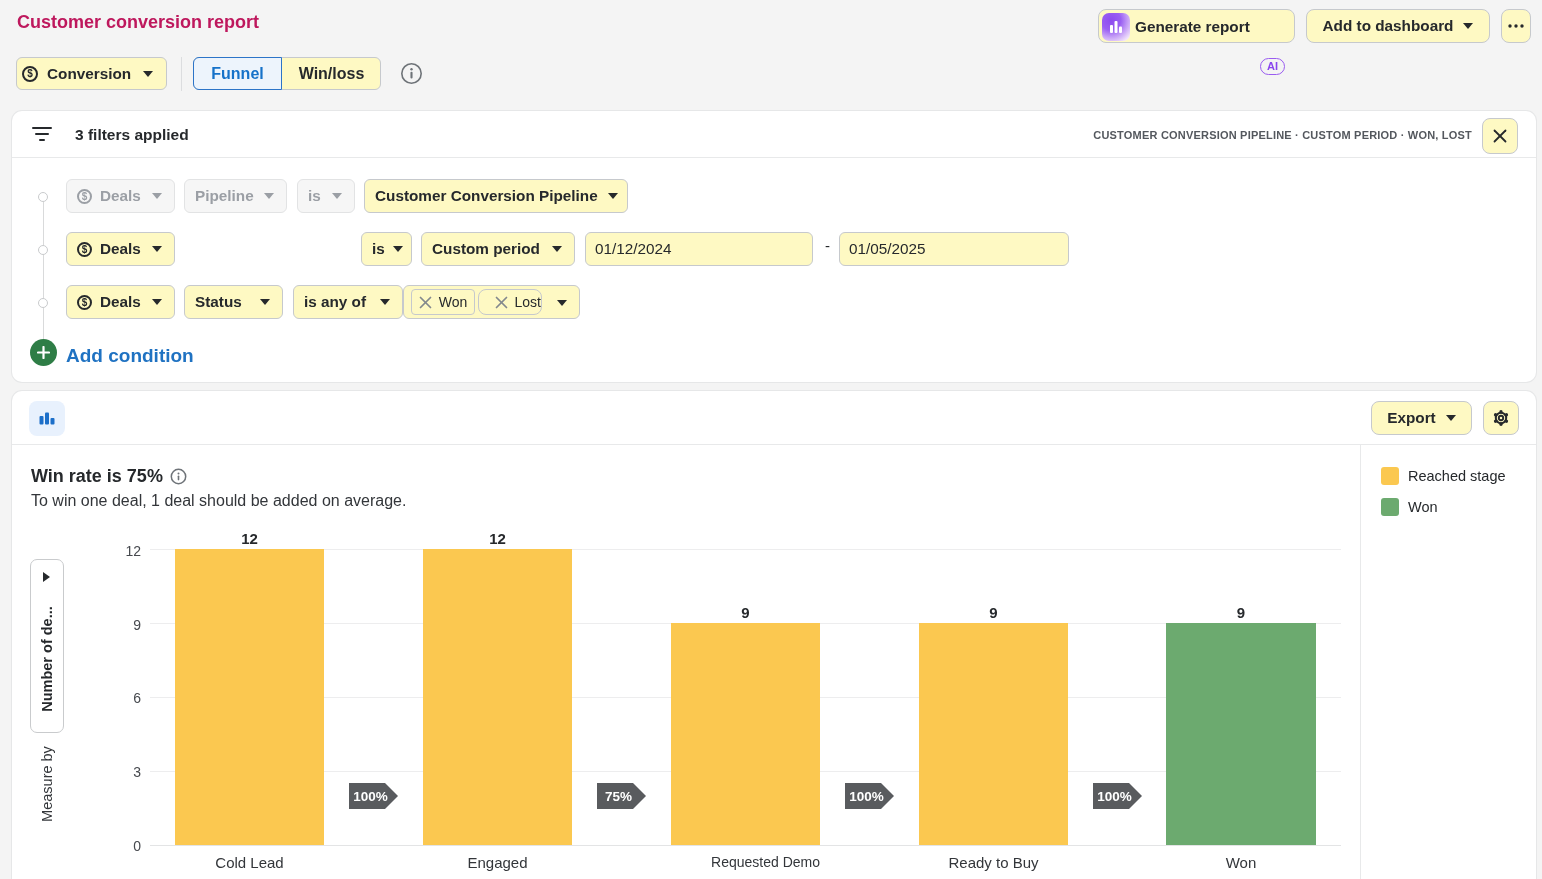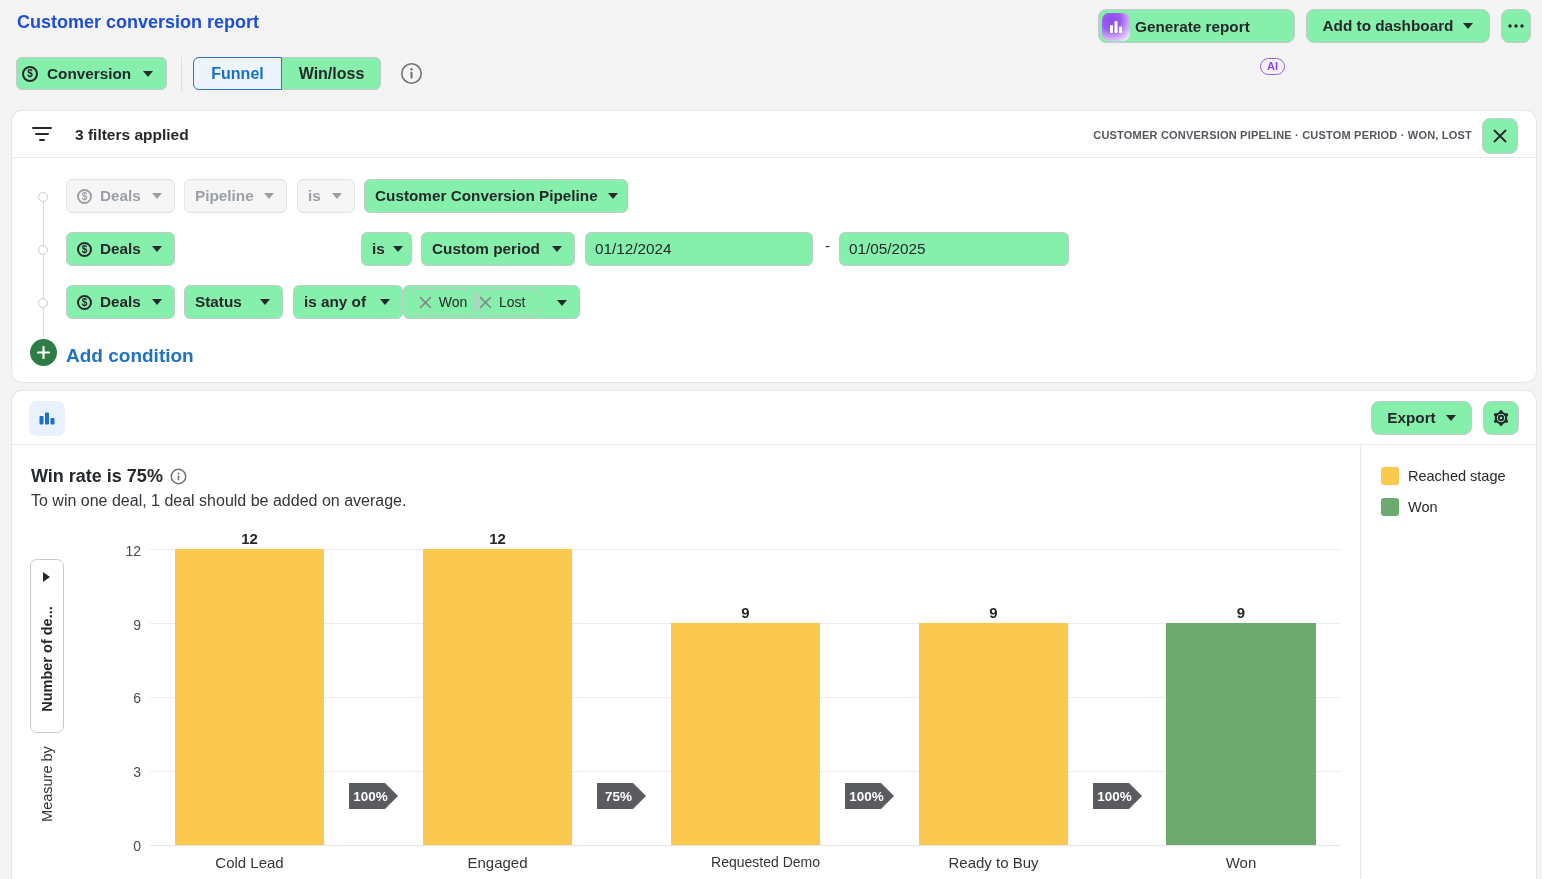--- a/index.html
+++ b/index.html
@@ -1,31 +1,31 @@
 <!DOCTYPE html>
 <html><head>
 <meta charset="utf-8">
 <style>
 * { margin:0; padding:0; box-sizing:border-box; }
 html,body { width:1542px; height:879px; overflow:hidden; }
 body { background:#f4f4f4; font-family:"Liberation Sans", sans-serif; position:relative; color:#26292c; }
 .abs { position:absolute; }
 .card { position:absolute; background:#fff; box-shadow:0 0 0 1px #e6e7e8; border-radius:10px; }
-.btn { position:absolute; background:#86efac; border:1px solid #c6c9cd; border-radius:6px; display:flex; align-items:center; justify-content:center; white-space:nowrap; font-size:15.3px; font-weight:bold; color:#26292c; }
+.btn { position:absolute; background:#fef9c3; border:1px solid #c6c9cd; border-radius:6px; display:flex; align-items:center; justify-content:center; white-space:nowrap; font-size:15.3px; font-weight:bold; color:#26292c; }
 .caret { width:0; height:0; border-left:5px solid transparent; border-right:5px solid transparent; border-top:6px solid #26292c; display:inline-block; }
 .caret.gray { border-top-color:#9b9fa5; }
 .fbtn { justify-content:flex-start; padding-left:10px; }
 .fbtn>.caret { margin-left:auto; margin-right:12px; }
 .dollar { width:15px; height:15px; border:2px solid #26292c; border-radius:50%; display:inline-flex; align-items:center; justify-content:center; font-size:10px; font-weight:bold; color:#26292c; flex:none; }
 .dollar.gray { border-color:#9b9fa5; color:#9b9fa5; }
 </style>
 </head>
 <body>
 
-<div class="abs" style="left:17px; top:12px; font-size:18px; font-weight:bold; color:#1d4ed8;">Customer conversion report</div>
+<div class="abs" style="left:17px; top:12px; font-size:18px; font-weight:bold; color:#be185d;">Customer conversion report</div>
 
 <div class="btn" style="left:1098px; top:9px; width:197px; height:34px; border-radius:8px;">
   <span style="position:absolute; left:3px; top:3px; width:28px; height:28px; border-radius:7px; background:radial-gradient(circle at 32% 26%, #8d4bee 0%, #9a5ff2 35%, #c9a4f7 62%, #efdffb 85%, #fdfbff 100%); display:inline-flex; align-items:center; justify-content:center;">
     <svg width="16" height="16" viewBox="0 0 16 16">
         <g fill="#fff">
           <rect x="2" y="6" width="3" height="8" rx="1"></rect>
           <rect x="6.5" y="2" width="3" height="12" rx="1"></rect>
           <rect x="11" y="7.5" width="3" height="6.5" rx="1"></rect>
         </g>
       </svg>
@@ -106,21 +106,21 @@
   <div class="btn fbtn" style="left:172px; top:174px; width:99px; height:34px; gap:10px;justify-content:flex-end;">Status <span class="caret"></span></div>
   <div class="btn fbtn" style="left:281px; top:174px; width:110px; height:34px; gap:10px;">is any of <span class="caret"></span></div>
   <div class="btn" style="left:391px; top:174px; width:177px; height:34px; justify-content:flex-start;">
     <span style="position:absolute; left:7px; top:3px; width:64px; height:26px; border:1px solid #c6c9cd; border-radius:4px; display:inline-flex; align-items:center; justify-content:center; gap:7px; font-size:14px; font-weight:normal;">
       <svg width="13" height="13" viewBox="0 0 13 13">
           <g stroke="#83888d" stroke-width="1.7" stroke-linecap="round">
             <line x1="1.5" y1="1.5" x2="11.5" y2="11.5"></line>
             <line x1="11.5" y1="1.5" x2="1.5" y2="11.5"></line>
           </g>
         </svg>Won</span>
-    <span style="position:absolute; left:74px; top:3px; width:64px; height:26px; border:1px solid #c6c9cd; border-radius:8px; display:inline-flex; align-items:center; justify-content:flex-start; gap:7px; font-size:14px; font-weight:normal;">
+    <span style="position:absolute; left:74px; top:3px; width:64px; height:26px; border:1px solid #c6c9cd; border-radius:8px; display:inline-flex; align-items:center; justify-content:flex-end; gap:7px; font-size:14px; font-weight:normal;">
       <svg width="13" height="13" viewBox="0 0 13 13">
           <g stroke="#83888d" stroke-width="1.7" stroke-linecap="round">
             <line x1="1.5" y1="1.5" x2="11.5" y2="11.5"></line>
             <line x1="11.5" y1="1.5" x2="1.5" y2="11.5"></line>
           </g>
         </svg>Lost</span>
     <span class="caret" style="position:absolute; left:153px; top:13.5px;"></span>
   </div>
 </div>
 

